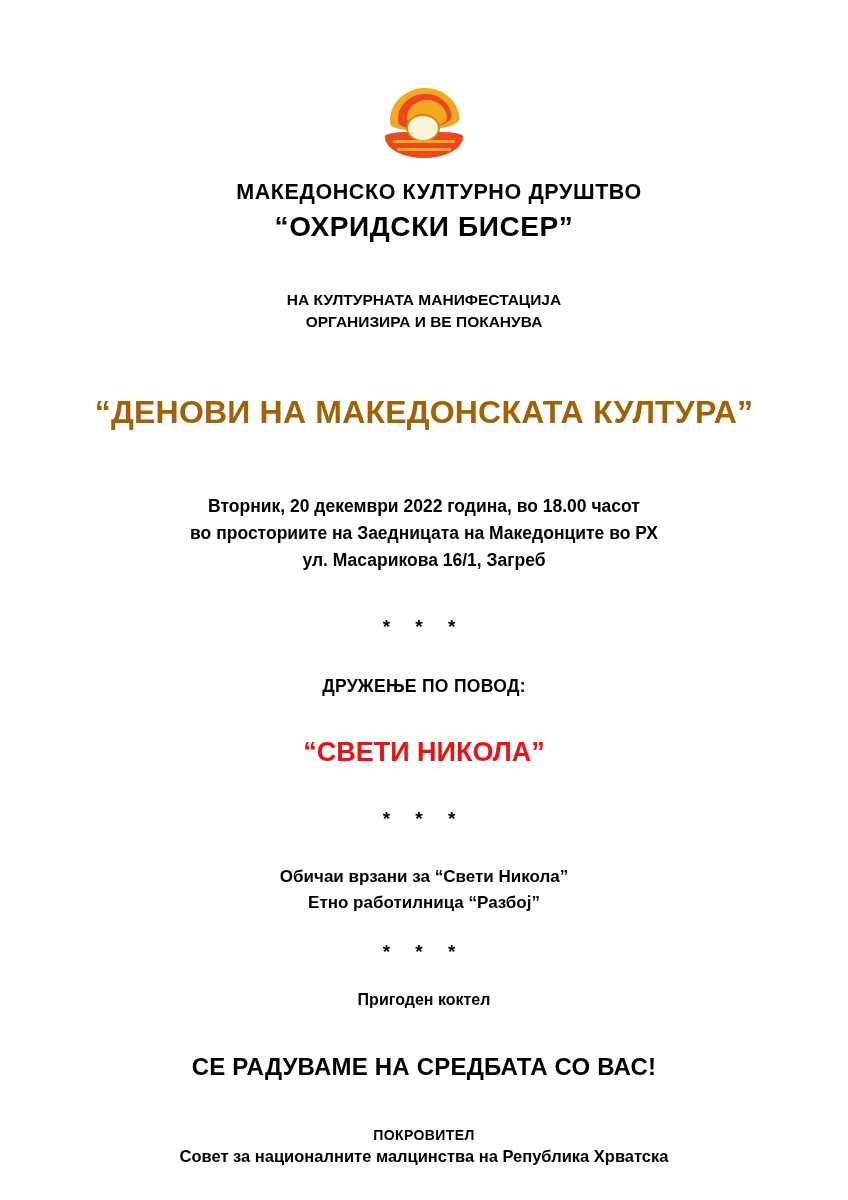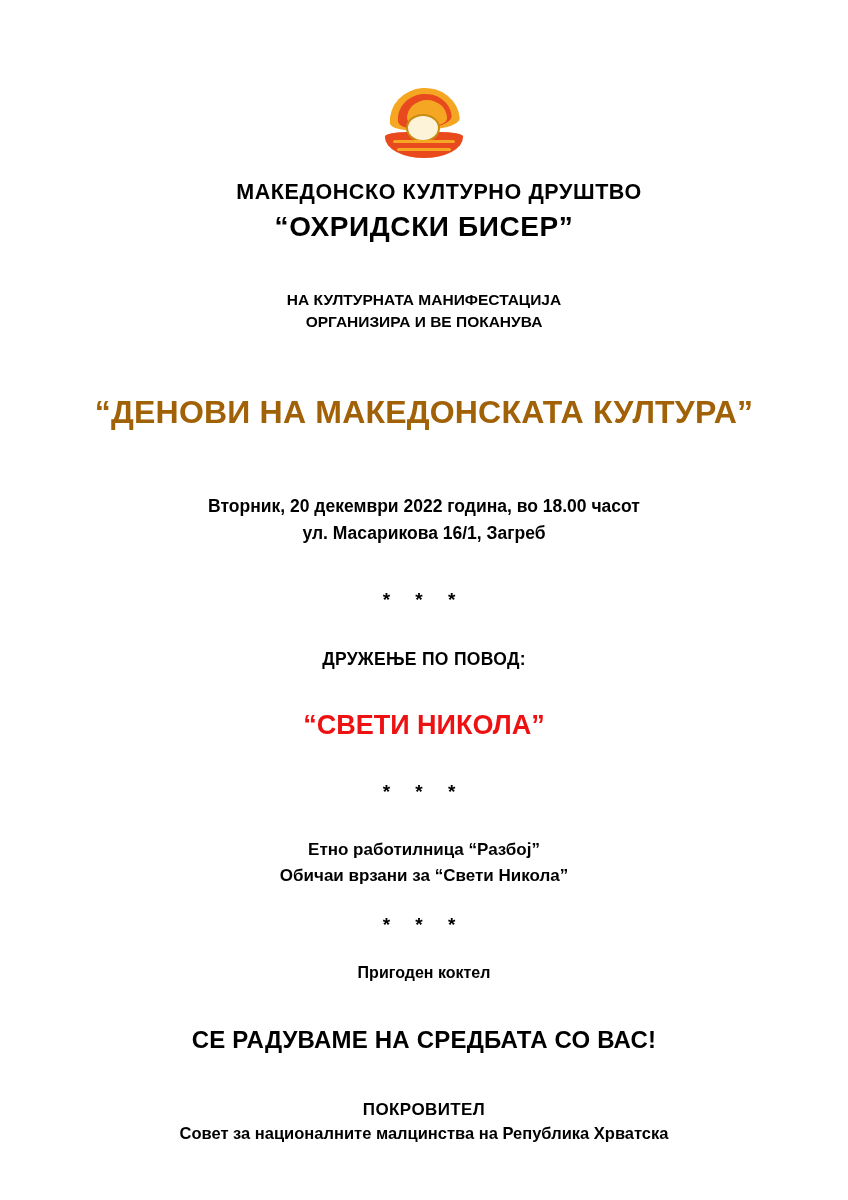--- a/index.html
+++ b/index.html
@@ -110,21 +110,21 @@
   .closing {
     text-align: center;
     font-weight: bold;
     font-size: 24px;
     margin-top: 44px;
     letter-spacing: 0.2px;
   }
   .patron-label {
     text-align: center;
     font-weight: bold;
-    font-size: 17px;
+    font-size: 14px;
     margin-top: 46px;
     letter-spacing: 0.4px;
   }
   .patron-name {
     text-align: center;
     font-weight: bold;
     font-size: 16.5px;
     margin-top: 4px;
   }
 
@@ -224,34 +224,35 @@
 
   <div class="invite">
     <div>НА КУЛТУРНАТА МАНИФЕСТАЦИЈА</div>
     <div>ОРГАНИЗИРА И ВЕ ПОКАНУВА</div>
   </div>
 
   <div class="headline">“ДЕНОВИ НА МАКЕДОНСКАТА КУЛТУРА”</div>
 
   <div class="details">
     <div>Вторник, 20 декември 2022 година, во 18.00 часот</div>
+    <div>во просториите на Заедницата на Македонците во РХ</div>
     <div>ул. Масарикова 16/1, Загреб</div>
   </div>
 
   <div class="stars s1">*  *  *</div>
 
   <div class="gathering">ДРУЖЕЊЕ ПО ПОВОД:</div>
 
   <div class="saint">“СВЕТИ НИКОЛА”</div>
 
   <div class="stars s2">*  *  *</div>
 
   <div class="customs">
+    <div>Обичаи врзани за “Свети Никола”</div>
     <div>Етно работилница “Разбој”</div>
-    <div>Обичаи врзани за “Свети Никола”</div>
   </div>
 
   <div class="stars s3">*  *  *</div>
 
   <div class="cocktail">Пригоден коктел</div>
 
   <div class="closing">СЕ РАДУВАМЕ НА СРЕДБАТА СО ВАС!</div>
 
   <div class="patron-label">ПОКРОВИТЕЛ</div>
   <div class="patron-name">Совет за националните малцинства на Република Хрватска</div>

